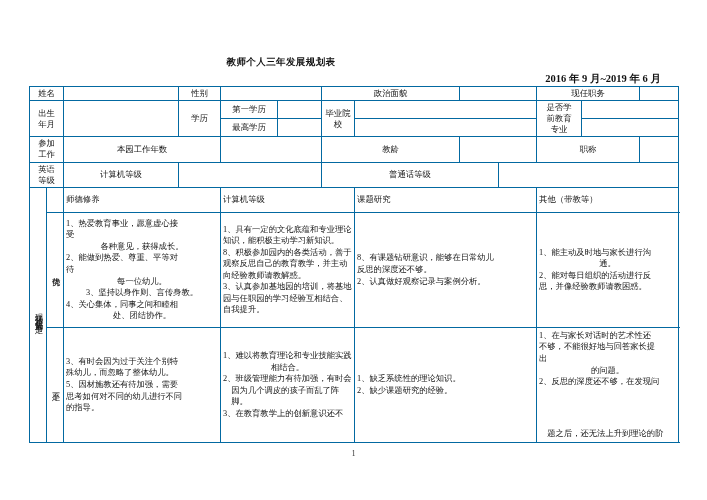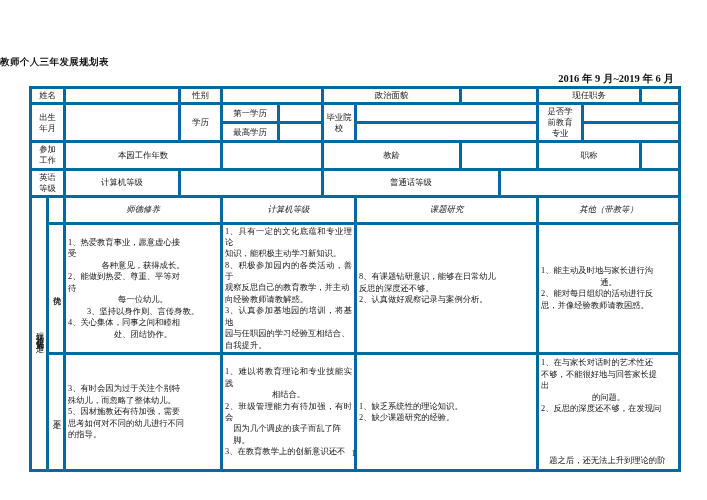--- a/index.html
+++ b/index.html
@@ -19,71 +19,70 @@
     width: 707px;
     height: 500px;
     background: #fff;
     box-sizing: border-box;
   }
   .doc-title {
     position: absolute;
     top: 56px;
     left: 0;
     width: 562px;
-    text-align: left;
+    text-align: center;
     font-size: 9.5px;
     font-weight: bold;
     letter-spacing: 0.4px;
     color: #111;
   }
   .date-line {
     position: absolute;
     top: 72px;
     left: 0;
     width: 707px;
     text-align: right;
-    padding-right: 33px;
+    padding-right: 46px;
     box-sizing: border-box;
     font-size: 10.5px;
     font-weight: bold;
     color: #111;
   }
   table.main {
     position: absolute;
     left: 29px;
     top: 86px;
     width: 649px;
     border-collapse: collapse;
     table-layout: fixed;
   }
   table.main td {
-    border: 3px solid #0369a1;
+    border: 1px solid #0369a1;
     font-size: 8.4px;
     line-height: 1.32;
     color: #151515;
     padding: 1px 2px;
     vertical-align: middle;
     word-break: break-all;
   }
   .lbl {
     text-align: center;
     font-size: 8.4px;
     line-height: 1.25;
   }
   .ctr {
     text-align: center;
   }
   .blank {
     background: #fff;
   }
   .hdr {
-    text-align: center;
+    text-align: left;
     font-size: 8.6px;
     height: 22px;
-    font-style: italic;
   }
   
   .vert-wrap {
     width: 16px;
     padding: 0;
     text-align: center;
     vertical-align: middle;
   }
   .vert-text {
     writing-mode: vertical-rl;

